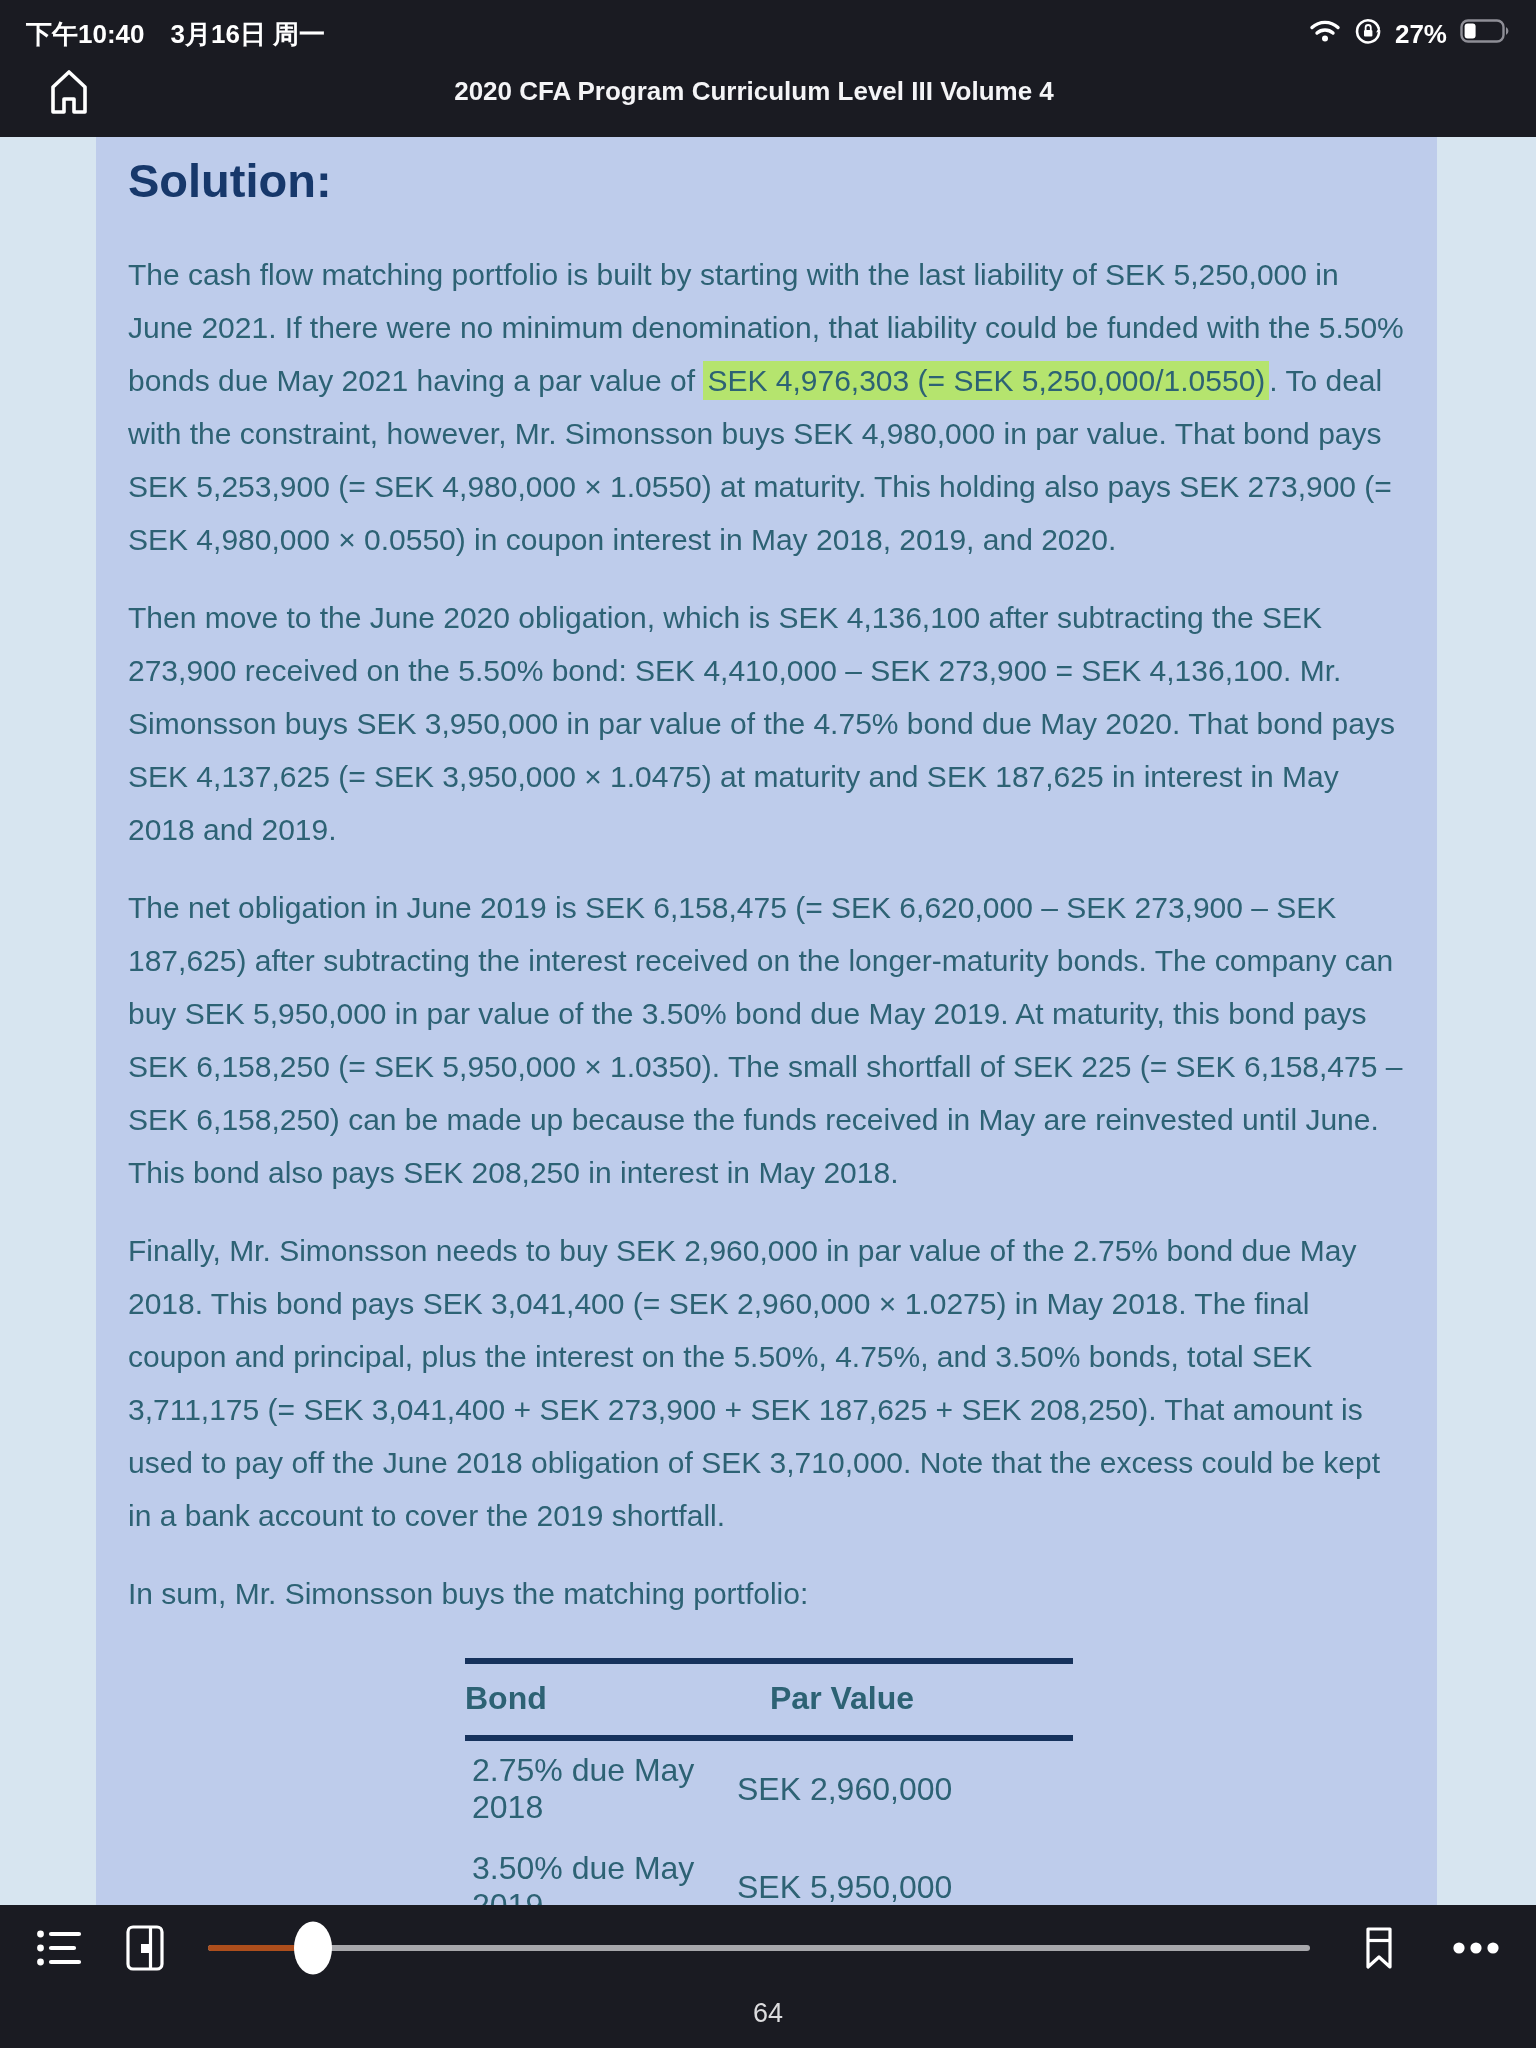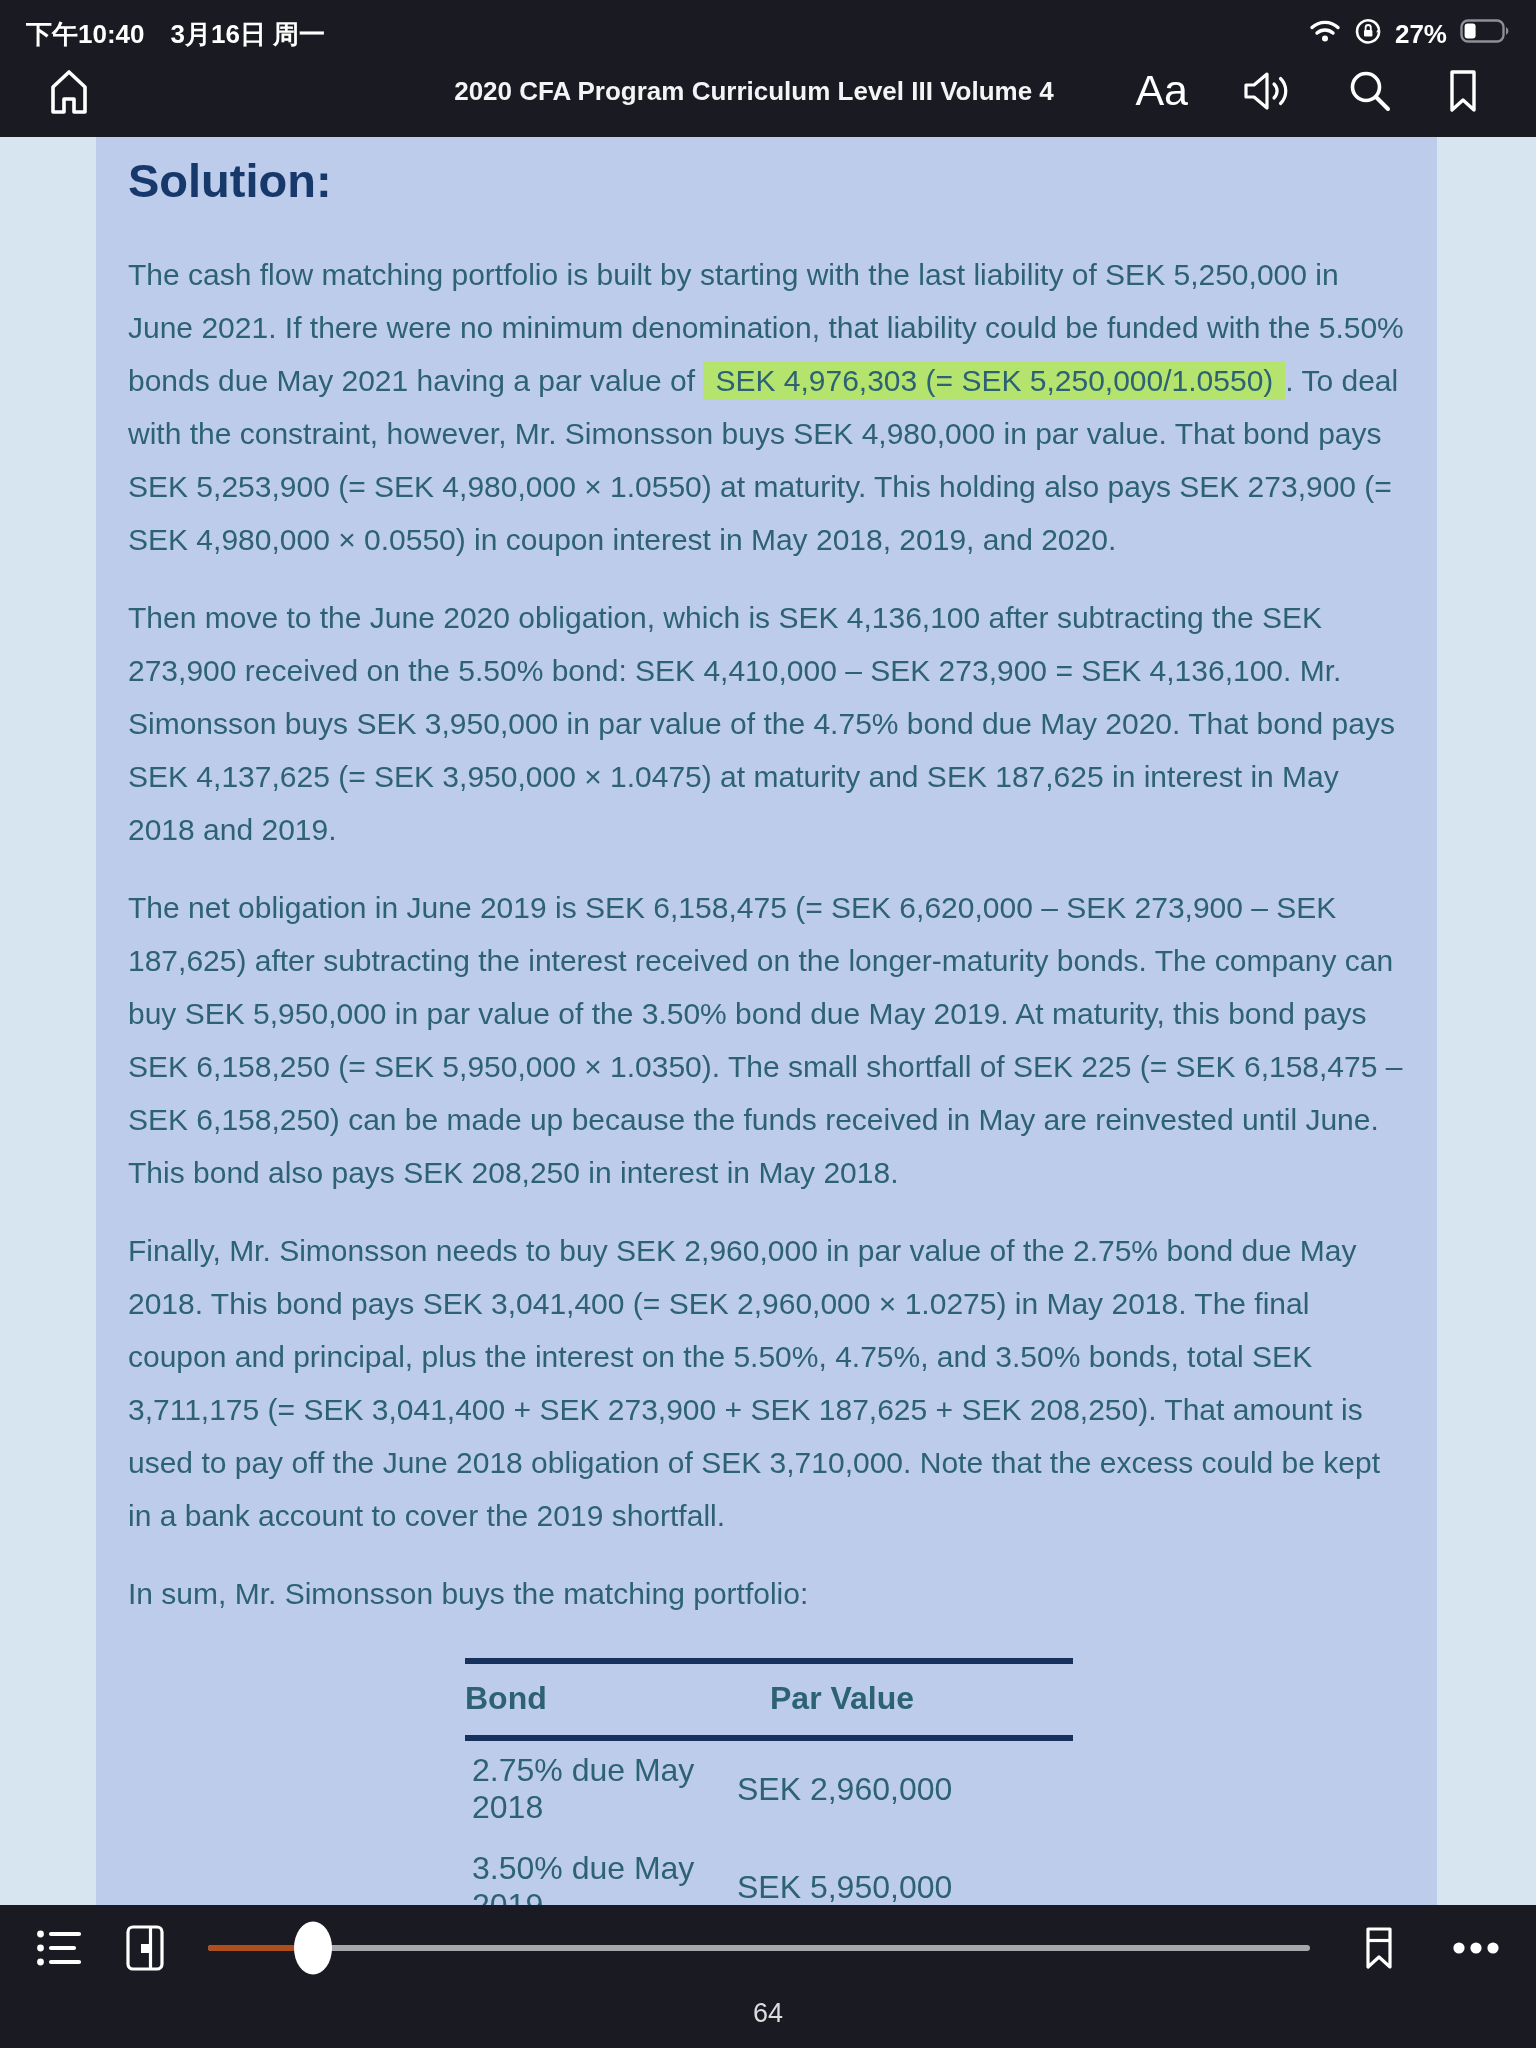--- a/index.html
+++ b/index.html
@@ -35,21 +35,21 @@
 
   
   .content { position:absolute; top:137px; left:0; width:1536px; height:1768px; background:#d7e5f0; }
   .panel {
     position:absolute; left:96px; right:99px; top:0; bottom:0;
     background:#becceb; padding:6px 30px 0 32px; overflow:hidden;
   }
   .panel h1 { font-size:47px; font-weight:700; color:#17386b; margin:10px 0 0 0; }
   .panel p { font-size:30px; line-height:53px; color:#2d6274; margin:25px 0 0 0; }
   .panel p.first { margin-top:40px; }
-  mark.hl { background:#b5e46e; color:#2d6274; padding:3px 12px; cursor:pointer; }
+  mark.hl { background:#b5e46e; color:#2d6274; padding:3px 4px; cursor:pointer; }
 
   
   .bond-table { margin:38px 0 0 337px; width:608px; border-collapse:collapse; table-layout:fixed; }
   .bond-table col.c1 { width:272px; }
   .bond-table col.c2 { width:336px; }
   .bond-table th, .bond-table td {
     font-size:32px; color:#2d6274; text-align:left; vertical-align:middle;
   }
   .bond-table thead th {
     font-weight:700; padding:16px 0 18px 0;
@@ -113,47 +113,20 @@
 
   <div class="nav-bar">
     <span class="home-btn">
       <span>
         <svg width="50" height="50" viewBox="0 0 50 50" fill="none">
           <path d="M9 46 V21 L25 6 L41 21 V46 H30 V33 H20 V46 Z" stroke="#fff" stroke-width="3.6" stroke-linejoin="round" stroke-linecap="round"></path>
         </svg>
       </span>
     </span>
     <div class="nav-title">2020 CFA Program Curriculum Level III Volume 4</div>
-    <div class="nav-actions">
-      <span class="aa-btn">Aa</span>
-      <span class="icon-btn">
-        <span>
-          <svg width="54" height="46" viewBox="0 0 54 46" fill="none">
-            <path d="M6 17 v12 h8 l13 11 V6 L14 17 Z" stroke="#fff" stroke-width="3.2" stroke-linejoin="round" stroke-linecap="round"></path>
-            <path d="M34 16 a9.5 9.5 0 0 1 0 14" stroke="#fff" stroke-width="3.2" stroke-linecap="round"></path>
-            <path d="M40.5 10.5 a17.5 17.5 0 0 1 0 25" stroke="#fff" stroke-width="3.2" stroke-linecap="round"></path>
-          </svg>
-        </span>
-      </span>
-      <span class="icon-btn">
-        <span>
-          <svg width="48" height="48" viewBox="0 0 48 48" fill="none">
-            <circle cx="20" cy="20" r="13.5" stroke="#fff" stroke-width="3.6"></circle>
-            <path d="M30.5 30.5 L42 42" stroke="#fff" stroke-width="4" stroke-linecap="round"></path>
-          </svg>
-        </span>
-      </span>
-      <span class="icon-btn">
-        <span>
-          <svg width="34" height="46" viewBox="0 0 34 46" fill="none">
-            <path d="M6 4 h22 v38 l-11 -10 -11 10 Z" stroke="#fff" stroke-width="3.4" stroke-linejoin="round"></path>
-          </svg>
-        </span>
-      </span>
-    </div>
   </div>
 
   <div class="content">
     <div class="panel">
       <h1>Solution:</h1>
 
       <p class="first"><span>The cash flow matching portfolio is built by starting with the last liability of SEK 5,250,000 in June 2021. If there were no minimum denomination, that liability could be funded with the 5.50% bonds due May 2021 having a par value of </span><mark class="hl">SEK 4,976,303 (= SEK 5,250,000/1.0550)</mark><span>. To deal with the constraint, however, Mr. Simonsson buys SEK 4,980,000 in par value. That bond pays SEK 5,253,900 (= SEK 4,980,000 × 1.0550) at maturity. This holding also pays SEK 273,900 (= SEK 4,980,000 × 0.0550) in coupon interest in May 2018, 2019, and 2020.</span></p>
 
       <p>Then move to the June 2020 obligation, which is SEK 4,136,100 after subtracting the SEK 273,900 received on the 5.50% bond: SEK 4,410,000 – SEK 273,900 = SEK 4,136,100. Mr. Simonsson buys SEK 3,950,000 in par value of the 4.75% bond due May 2020. That bond pays SEK 4,137,625 (= SEK 3,950,000 × 1.0475) at maturity and SEK 187,625 in interest in May 2018 and 2019.</p>
       <p>The net obligation in June 2019 is SEK 6,158,475 (= SEK 6,620,000 – SEK 273,900 – SEK 187,625) after subtracting the interest received on the longer-maturity bonds. The company can buy SEK 5,950,000 in par value of the 3.50% bond due May 2019. At maturity, this bond pays SEK 6,158,250 (= SEK 5,950,000 × 1.0350). The small shortfall of SEK 225 (= SEK 6,158,475 – SEK 6,158,250) can be made up because the funds received in May are reinvested until June. This bond also pays SEK 208,250 in interest in May 2018.</p>

